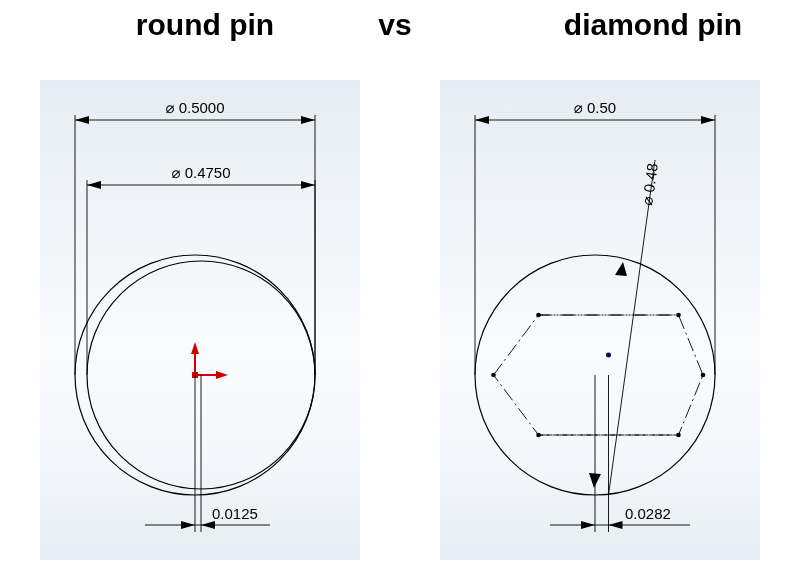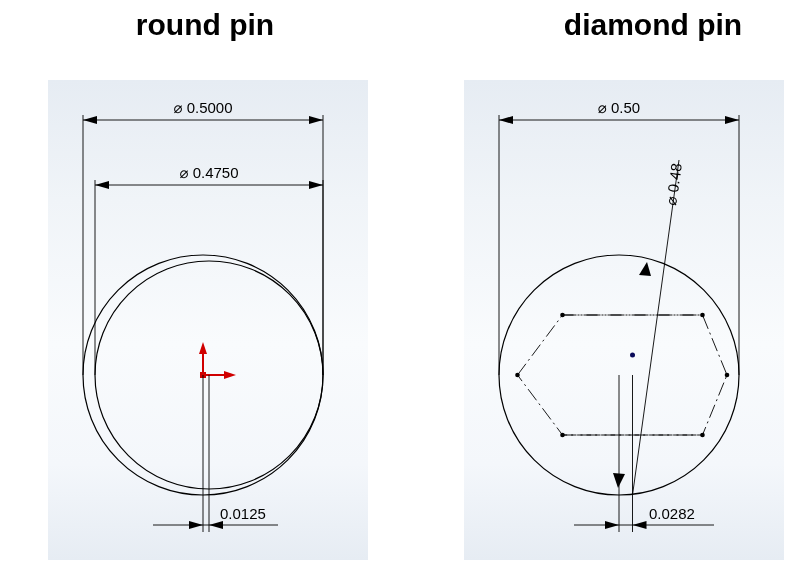--- a/index.html
+++ b/index.html
@@ -28,22 +28,22 @@
   .title-left  { left: 75px;  width:260px; text-align:center;}
   .title-mid   { left: 355px; width:80px;  text-align:center;}
   .title-right { left: 503px; width:300px; text-align:center;}
 
   .panel {
     position: absolute;
     top: 80px;
     height: 480px;
     overflow: hidden;
   }
-  .panel-left  { left: 48px; width: 320px; }
-  .panel-right { left: 464px; width: 320px; }
+  .panel-left  { left: 40px; width: 320px; }
+  .panel-right { left: 440px; width: 320px; }
 
   .panel::before {
     content: "";
     position: absolute;
     inset: 0;
     background: linear-gradient(180deg,
        #e6ecf3 0%, #f0f4f8 25%, #f9fbfd 55%, #f4f7fb 80%, #e6ecf3 100%);
     z-index: 0;
   }
   .panel svg {
@@ -64,20 +64,21 @@
   }
   .arrowfill { fill: #000; }
   .arrow-red { fill: #d00000; }
   .point { fill: #0a0a5a; }
 </style>
 </head>
 <body>
 
 <div class="title-bar">
   <span class="title-left">round pin</span>
+  <span class="title-mid">vs</span>
   <span class="title-right">diamond pin</span>
 </div>
 
 <div class="panel panel-left">
   <svg viewBox="0 0 320 480" width="320" height="480">
 
     <circle class="geo" cx="155" cy="295" r="120"></circle>
     <circle class="geo" cx="161" cy="295" r="114"></circle>
 
     <g>

